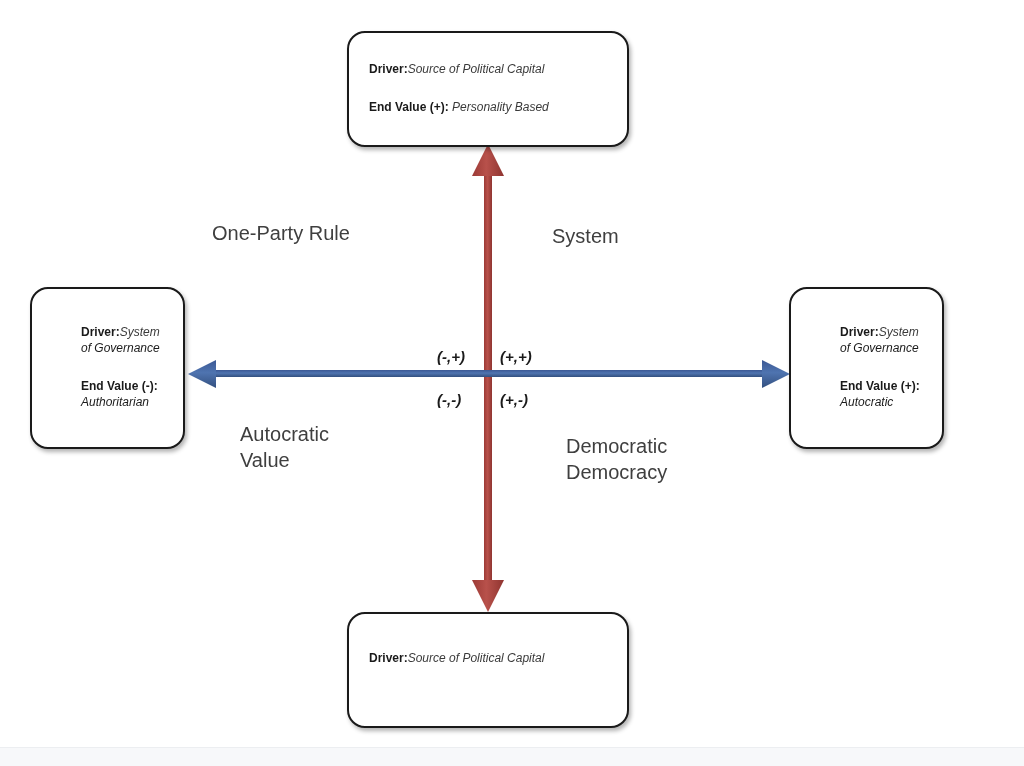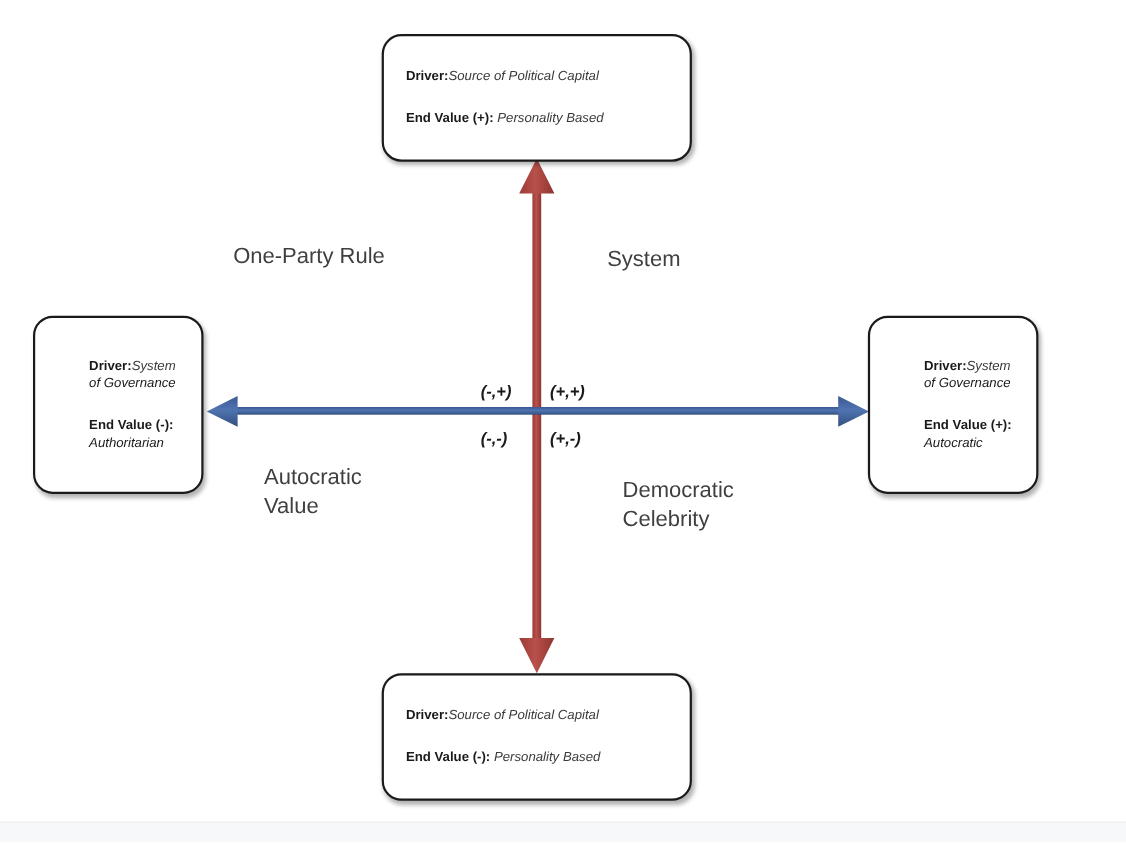--- a/index.html
+++ b/index.html
@@ -169,23 +169,20 @@
     <div class="line">
       <span class="lbl">End Value (+):</span>&nbsp;<span class="val">Personality Based</span>
     </div>
   </div>
 
   <div class="box" id="box-bottom">
     <div class="line">
       <span class="lbl">Driver:</span><span class="val">Source of Political Capital</span>
     </div>
     <div class="row-gap"></div>
-    <div class="line">
-      <span class="lbl">End Value (-):</span>&nbsp;<span class="val">Personality Based</span>
-    </div>
   </div>
 
   <div class="box" id="box-left">
     <div class="line">
       <span class="lbl">Driver:</span><span class="val">System</span>
     </div>
     <div class="line val">of Governance</div>
     <div class="row-gap"></div>
     <div class="line lbl">End Value (-):</div>
     <div class="line val">Authoritarian</div>
@@ -209,21 +206,21 @@
     <div>System</div>
   </div>
 
   <div class="quad-label" id="quad-ll">
     <div>Autocratic</div>
     <div>Value</div>
   </div>
 
   <div class="quad-label" id="quad-lr">
     <div>Democratic</div>
-    <div>Celebrity</div>
+    <div>Democracy</div>
   </div>
 
   <div class="sign" id="sign-np">(-,+)</div>
   <div class="sign" id="sign-pp">(+,+)</div>
   <div class="sign" id="sign-nn">(-,-)</div>
   <div class="sign" id="sign-pn">(+,-)</div>
 
   <div class="page-edge"></div>
 
 </div>

